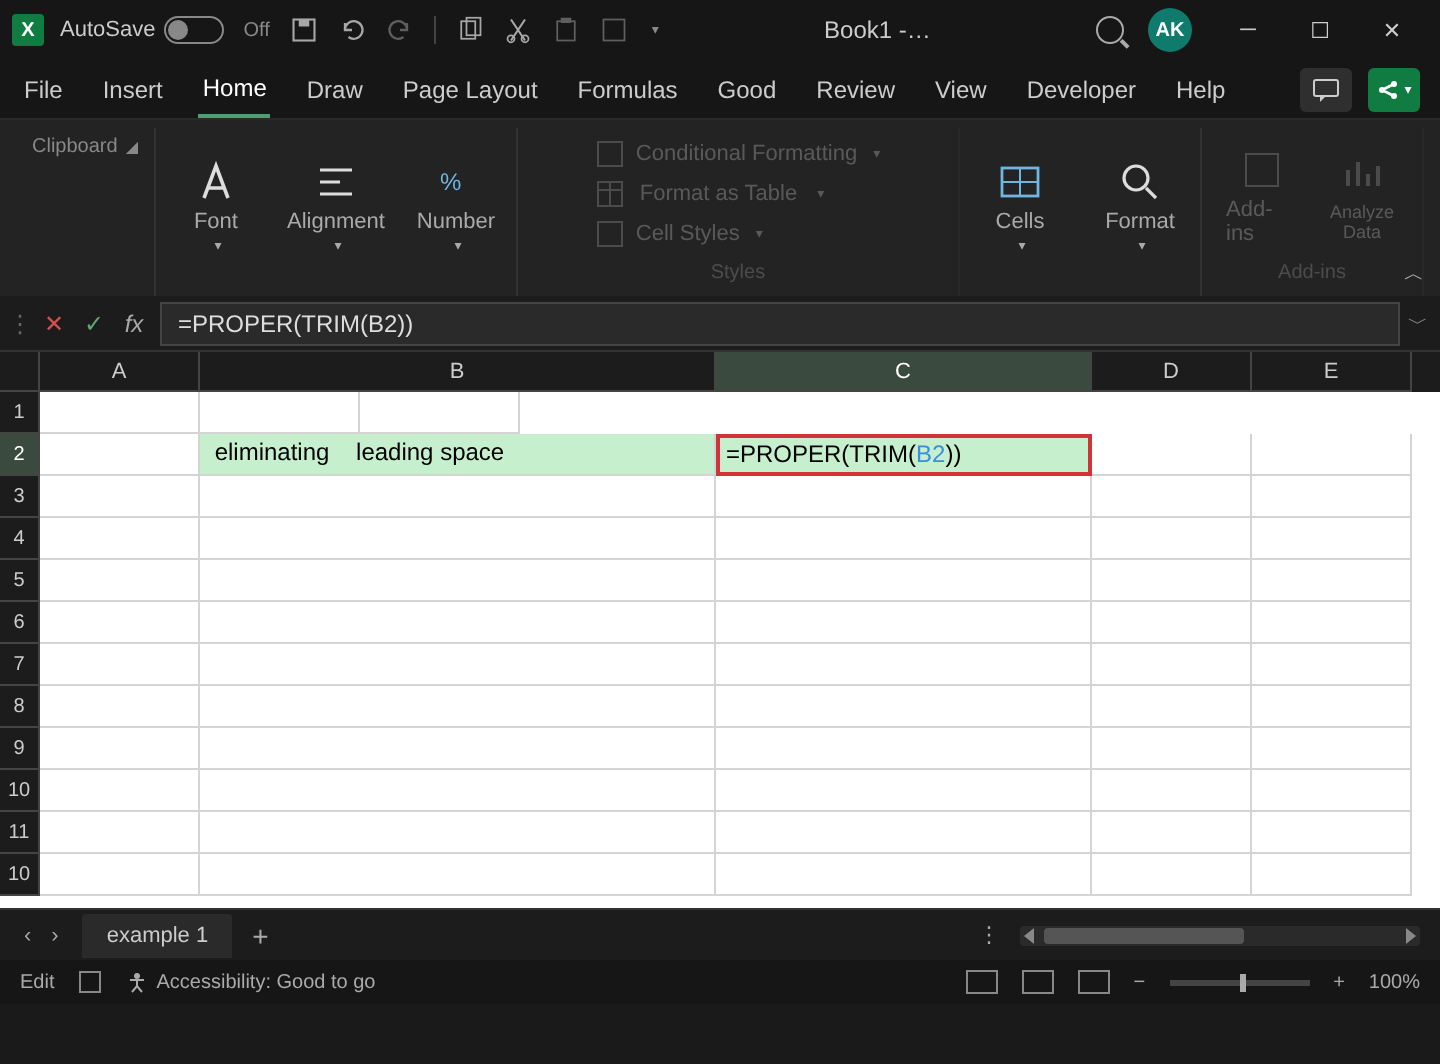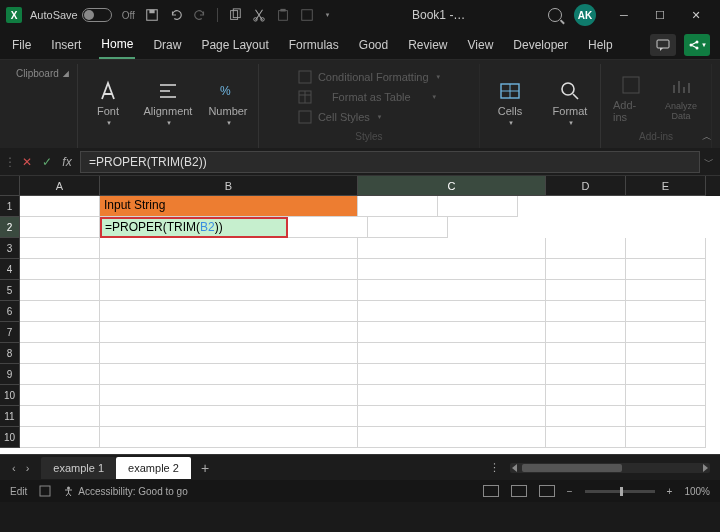--- a/index.html
+++ b/index.html
@@ -225,21 +225,21 @@
 
   <div class="rgroup disabled" style="flex:1">
     <div class="rgroup-inner" style="flex-direction:column;align-items:flex-start;gap:6px;padding-top:4px">
       <div style="display:flex;align-items:center;gap:6px">
           <svg width="14" height="14" viewBox="0 0 14 14">
             <rect x="1" y="1" width="12" height="12" fill="none" stroke="#888"></rect>
           </svg>
           <span>Conditional Formatting</span>
           <span class="chev-sm">▾</span>
         </div>
-      <div style="display:flex;align-items:center;gap:20px">
+      <div style="display:flex;align-items:center;gap:8px">
           <svg width="14" height="14" viewBox="0 0 14 14">
             <rect x="1" y="1" width="12" height="12" fill="none" stroke="#888"></rect>
             <path d="M1 5 H13 M7 1 V13" stroke="#888"></path>
           </svg>
           <span>Format as Table</span>
           <span class="chev-sm">▾</span>
         </div>
       <div style="display:flex;align-items:center;gap:6px">
           <svg width="14" height="14" viewBox="0 0 14 14">
             <rect x="1" y="1" width="12" height="12" fill="none" stroke="#888"></rect>
@@ -334,26 +334,26 @@
       <div class="row-h">7</div>
       <div class="row-h">8</div>
       <div class="row-h">9</div>
       <div class="row-h">10</div>
       <div class="row-h">11</div>
       <div class="row-h">10</div>
     </div>
   <div class="cells" id="cells">
       <div class="row">
         <div class="cell" style="width: 80px;"></div>
-        <div class="cell hdr-orange" style="width: 258px;">Input String</div>
-        <div class="cell" style="width: 80px;"></div>
-        <div class="cell" style="width: 80px;"></div>
-      </div>
-      <div class="row">
-        <div class="cell" style="width: 80px;"></div>
+        <div class="cell" style="width: 80px;"></div>
+        <div class="cell" style="width: 80px;"></div>
+      </div>
+      <div class="row">
+        <div class="cell" style="width: 80px;"></div>
+        <div class="cell body-green" style="width: 258px; white-space: pre;"> eliminating    leading space</div>
         <div class="cell body-green selcell" style="width: 188px;"><span>=PROPER(TRIM(</span><span class="ref">B2</span><span>))</span></div>
         <div class="cell" style="width: 80px;"></div>
         <div class="cell" style="width: 80px;"></div>
       </div>
       <div class="row">
         <div class="cell" style="width: 80px;"></div>
         <div class="cell" style="width: 258px;"></div>
         <div class="cell" style="width: 188px;"></div>
         <div class="cell" style="width: 80px;"></div>
         <div class="cell" style="width: 80px;"></div>
@@ -423,21 +423,20 @@
       </div>
     </div>
 </div>
 
 <div class="sheet-bar">
   <div class="sheet-nav">
     <span>‹</span>
     <span>›</span>
   </div>
   <div class="sheet-tab">example 1</div>
-  <div class="sheet-tab active">example 2</div>
   <div class="sheet-add">+</div>
   <div class="sheet-spacer"></div>
   <span style="margin-right:10px">⋮</span>
   <div class="hscroll">
       <div class="hscroll-thumb"></div>
     </div>
 </div>
 
 <div class="status-bar">
   <span>Edit</span>

